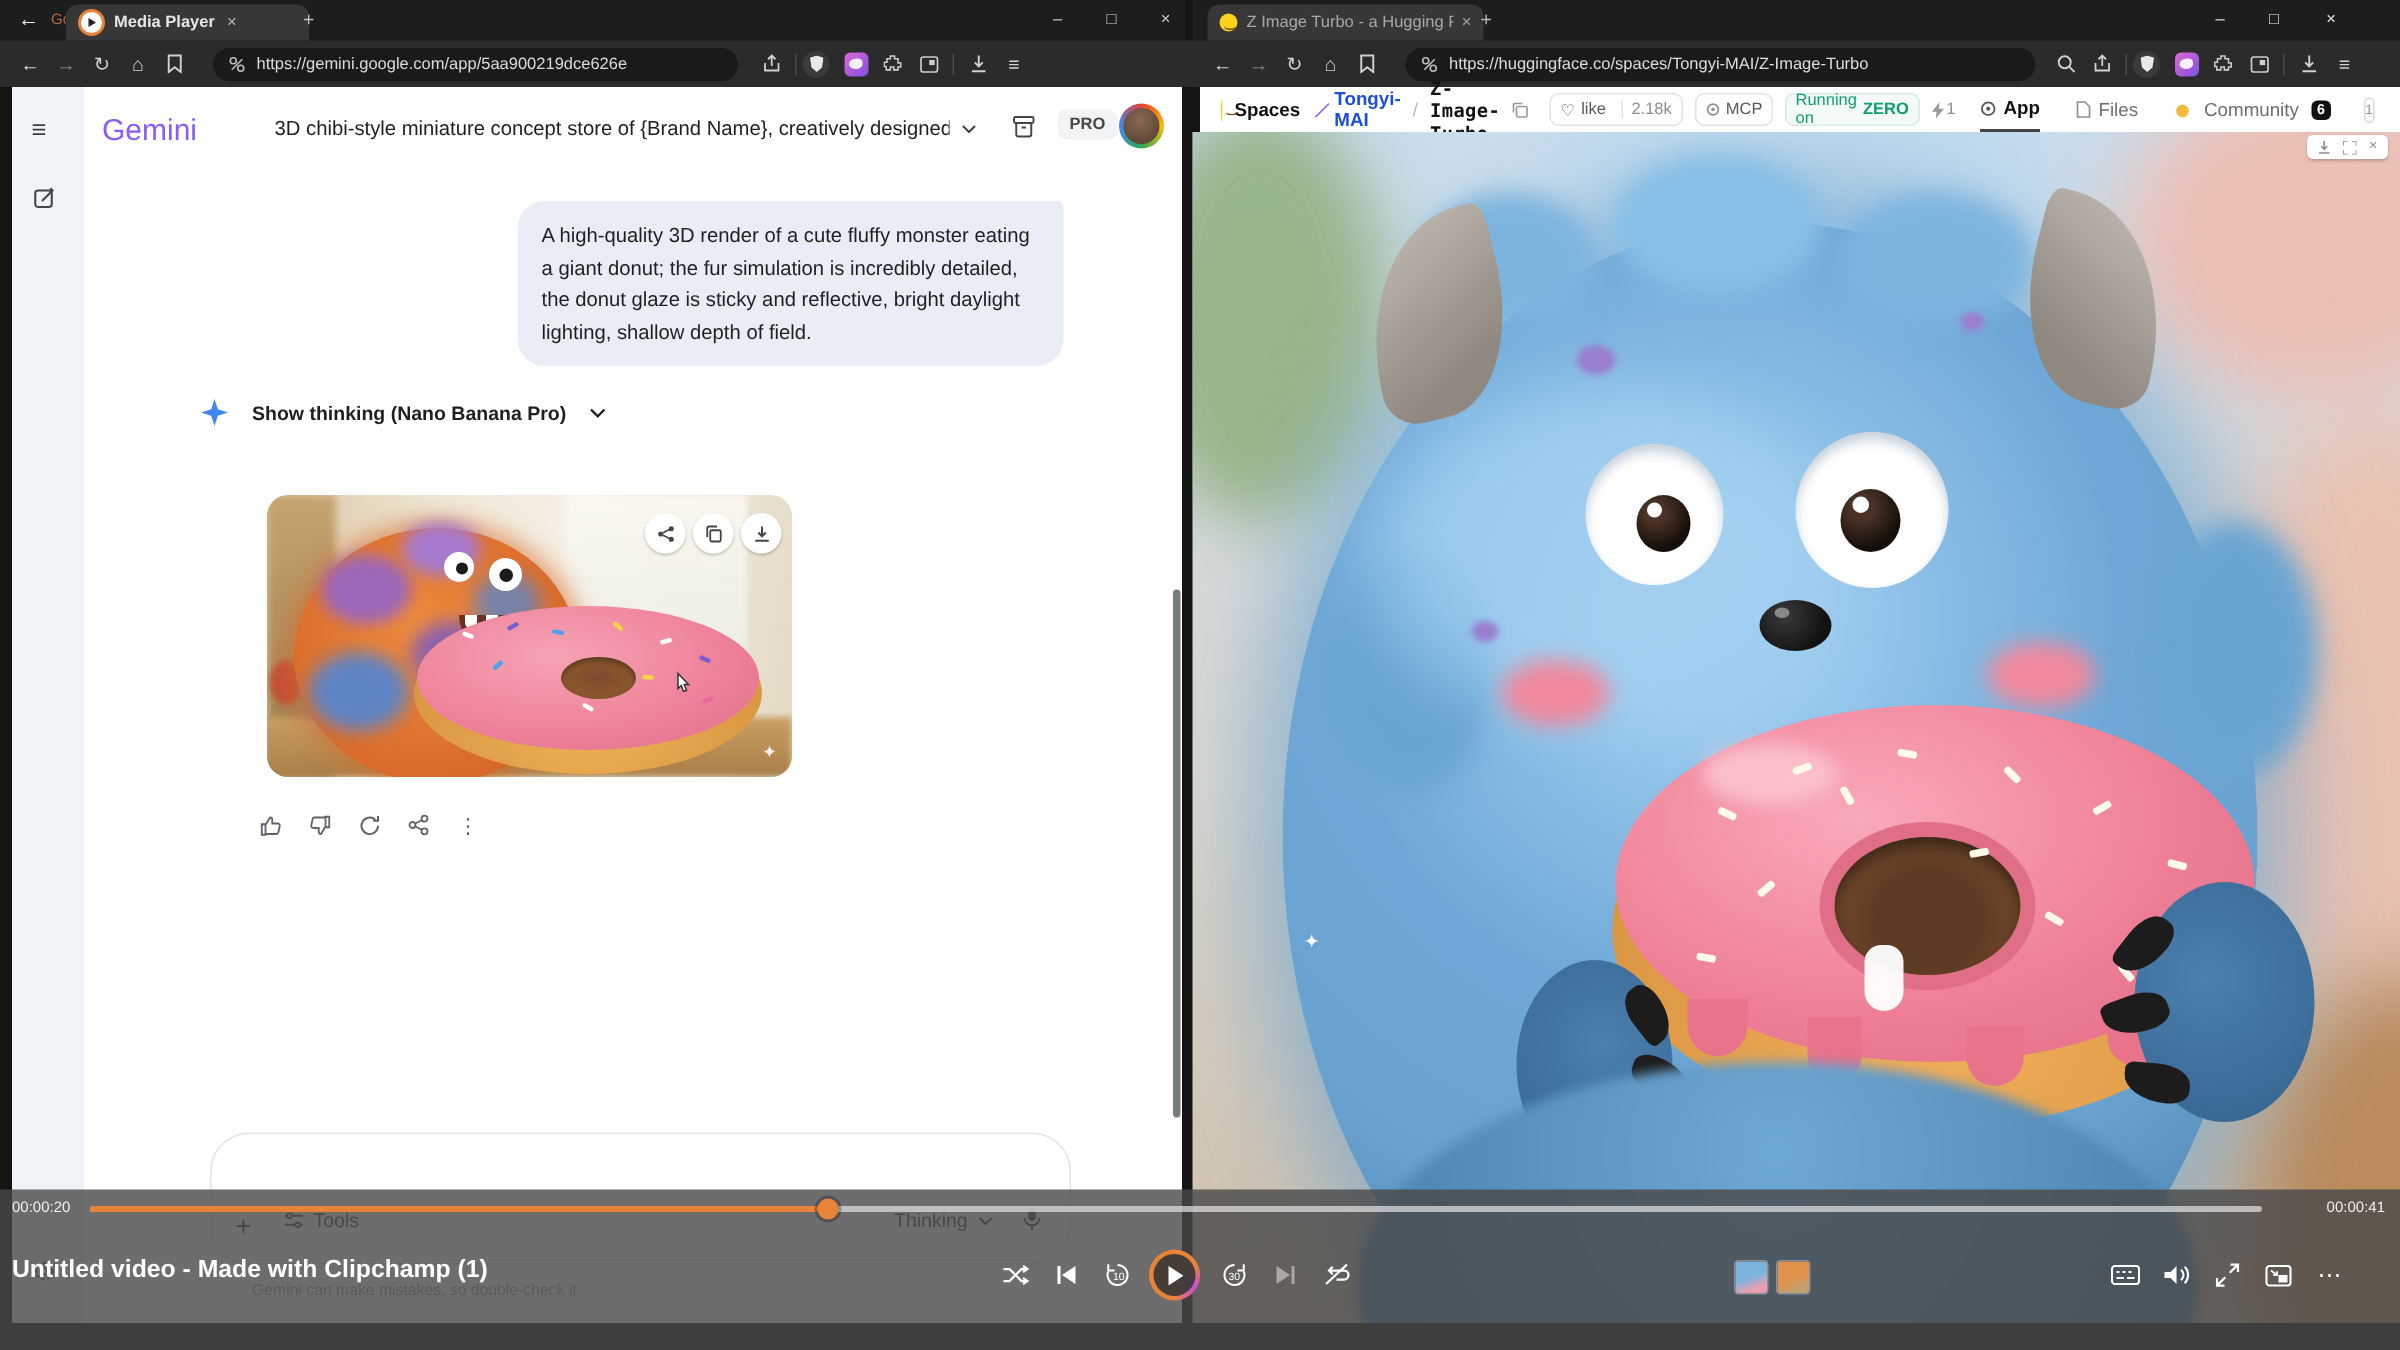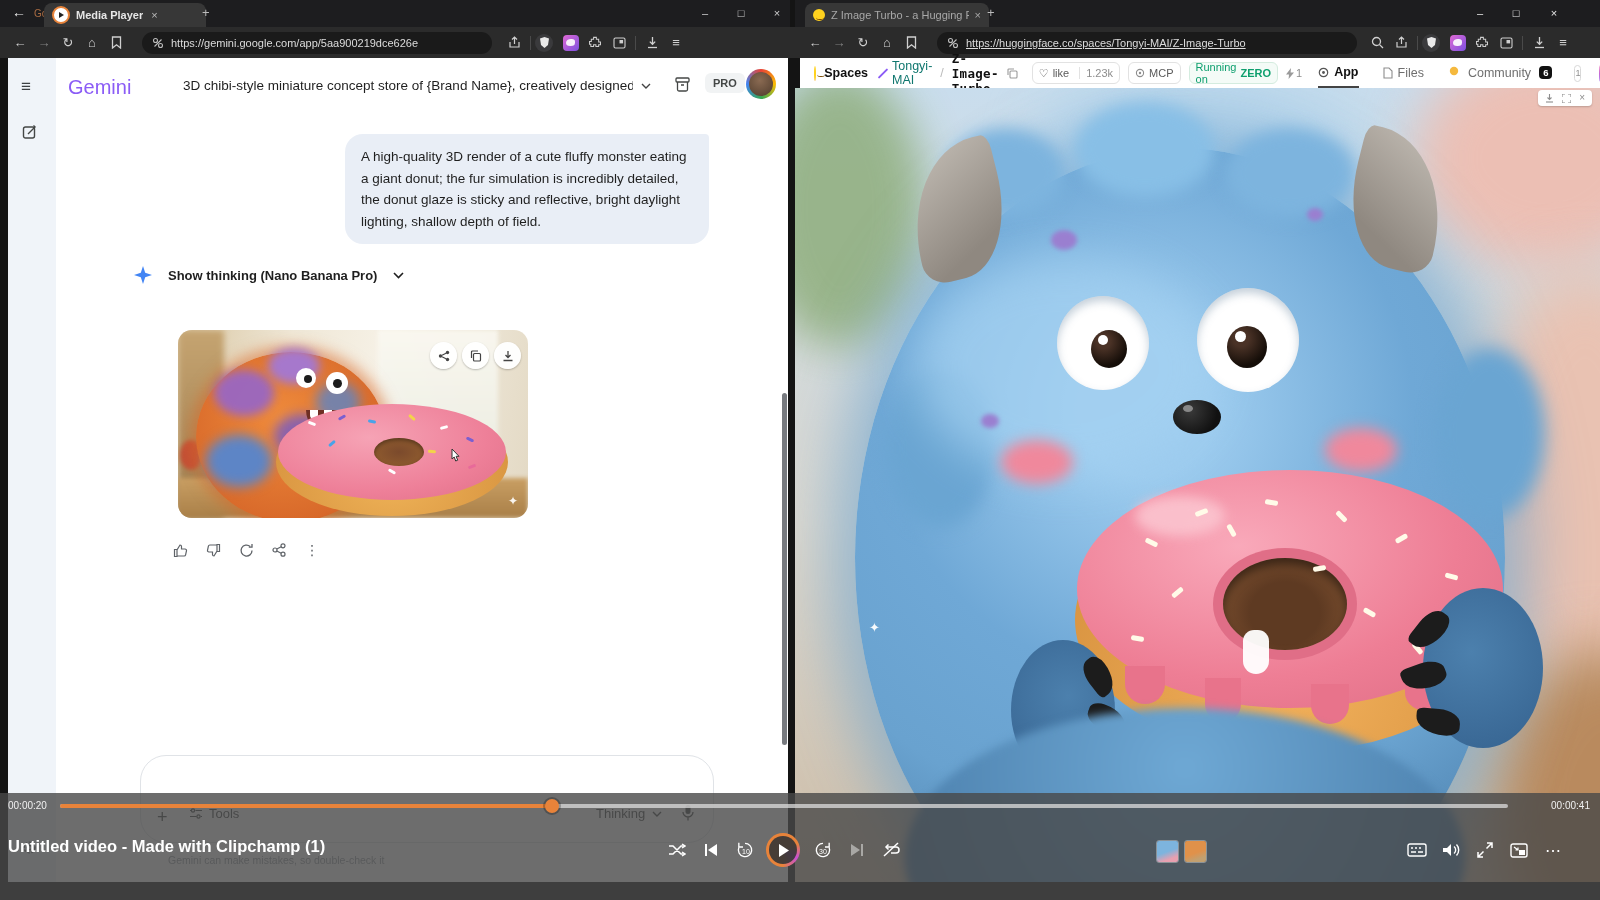--- a/index.html
+++ b/index.html
@@ -329,21 +329,21 @@
           </svg>
       </span>
       <div class="urlpill" style="width:400px;margin-left:14px;">
         <span class="i">
           <svg width="12" height="12" viewBox="0 0 12 12">
               <circle cx="3.5" cy="3.5" r="2" fill="none" stroke="#bdbdbd" stroke-width="1.1"></circle>
               <circle cx="8.5" cy="8.5" r="2" fill="none" stroke="#bdbdbd" stroke-width="1.1"></circle>
               <path d="M9.5 2.5L2.5 9.5" stroke="#bdbdbd" stroke-width="1.1"></path>
             </svg>
         </span>
-        <span style="white-space:nowrap;overflow:hidden;text-decoration:underline;">https://huggingface.co/spaces/Tongyi-MAI/Z-Image-Turbo</span>
+        <span style="white-space:nowrap;overflow:hidden;">https://huggingface.co/spaces/Tongyi-MAI/Z-Image-Turbo</span>
       </div>
       <span class="tbi" style="margin-left:8px;">
         <svg width="13" height="13" viewBox="0 0 13 13">
             <circle cx="5.5" cy="5.5" r="4" fill="none" stroke="#d0d0d0" stroke-width="1.3"></circle>
             <path d="M8.6 8.6L12 12" stroke="#d0d0d0" stroke-width="1.3"></path>
           </svg>
       </span>
       <span class="tbi">
         <svg width="13" height="13" viewBox="0 0 13 13">
             <path d="M2 6v5h9V6" fill="none" stroke="#d0d0d0" stroke-width="1.2"></path>
@@ -377,35 +377,35 @@
             <path d="M2 11.5h9" stroke="#d0d0d0" stroke-width="1.3"></path>
           </svg>
       </span>
       <span class="tbi">≡</span>
     </div>
 
     <div class="hf-head" style="left:800px;top:58px;width:800px;height:30px;padding-left:14px;gap:8px;">
       <span class="hf-logo"></span>
       <span style="font-weight:bold;">Spaces</span>
       <span style="width:13px;height:13px;background:#8b5cf6;border-radius:3px;transform:rotate(45deg);margin-left:6px;"></span>
-      <span style="color:#0f766e;">Tongyi-MAI</span>
+      <span style="color:#1d4ed8;font-weight:bold;">Tongyi-MAI</span>
       <span style="color:#bbb;">/</span>
       <span class="hf-mono">Z-Image-Turbo</span>
       <span class="i">
         <svg width="11" height="11" viewBox="0 0 11 11">
             <rect x="3" y="3" width="7" height="7" rx="1" fill="none" stroke="#9a9a9a" stroke-width="1.1"></rect>
             <path d="M1 7V1.8A.8.8 0 0 1 1.8 1H7" fill="none" stroke="#9a9a9a" stroke-width="1.1"></path>
           </svg>
       </span>
       <span class="hf-pill" style="margin-left:6px;padding:0;">
         <span style="padding:0 6px;display:inline-flex;align-items:center;gap:4px;">
           <span>♡</span>
           <span>like</span>
         </span>
-        <span style="border-left:1px solid #e2e2e2;padding:0 6px;color:#8d8d8d;">1.23k</span>
+        <span style="border-left:1px solid #e2e2e2;padding:0 6px;color:#8d8d8d;">2.18k</span>
       </span>
       <span class="hf-pill">
         <svg width="10" height="10" viewBox="0 0 10 10">
             <circle cx="5" cy="5" r="3.6" fill="none" stroke="#8d8d8d" stroke-width="1.1"></circle>
             <circle cx="5" cy="5" r="1.2" fill="#8d8d8d"></circle>
           </svg>
         <span>MCP</span>
       </span>
       <span class="hf-pill" style="border-color:#d4ecdf;background:#f4fbf7;color:#0d9f6e;">
         <span>Running on</span>
@@ -424,21 +424,21 @@
             <circle cx="5.5" cy="5.5" r="1.4" fill="#555"></circle>
           </svg>
         <span>App</span>
       </span>
       <span style="display:inline-flex;align-items:center;gap:5px;color:#6f6f6f;margin-left:16px;">
         <svg width="10" height="12" viewBox="0 0 10 12">
             <path d="M1 1h5l3 3v7H1z" fill="none" stroke="#8d8d8d" stroke-width="1.1"></path>
           </svg>
         <span>Files</span>
       </span>
-      <span style="display:inline-flex;align-items:flex-start;gap:8px;color:#6f6f6f;margin-left:16px;">
+      <span style="display:inline-flex;align-items:flex-end;gap:8px;color:#6f6f6f;margin-left:16px;">
         <svg width="12" height="11" viewBox="0 0 12 11">
             <circle cx="6" cy="5" r="4.2" fill="#f5b93e"></circle>
           </svg>
         <span>Community</span>
         <span class="badge-dark">6</span>
       </span>
       <span style="display:inline-flex;align-items:center;justify-content:center;width:18px;height:15px;border:1px solid #d8d8d8;border-radius:4px;color:#8d8d8d;font-size:9px;margin-left:14px;">
         <span>1</span>
       </span>
       <span style="width:17px;height:17px;border-radius:50%;background:linear-gradient(135deg,#f472b6,#8b5cf6);margin:0 12px 0 10px;"></span>

